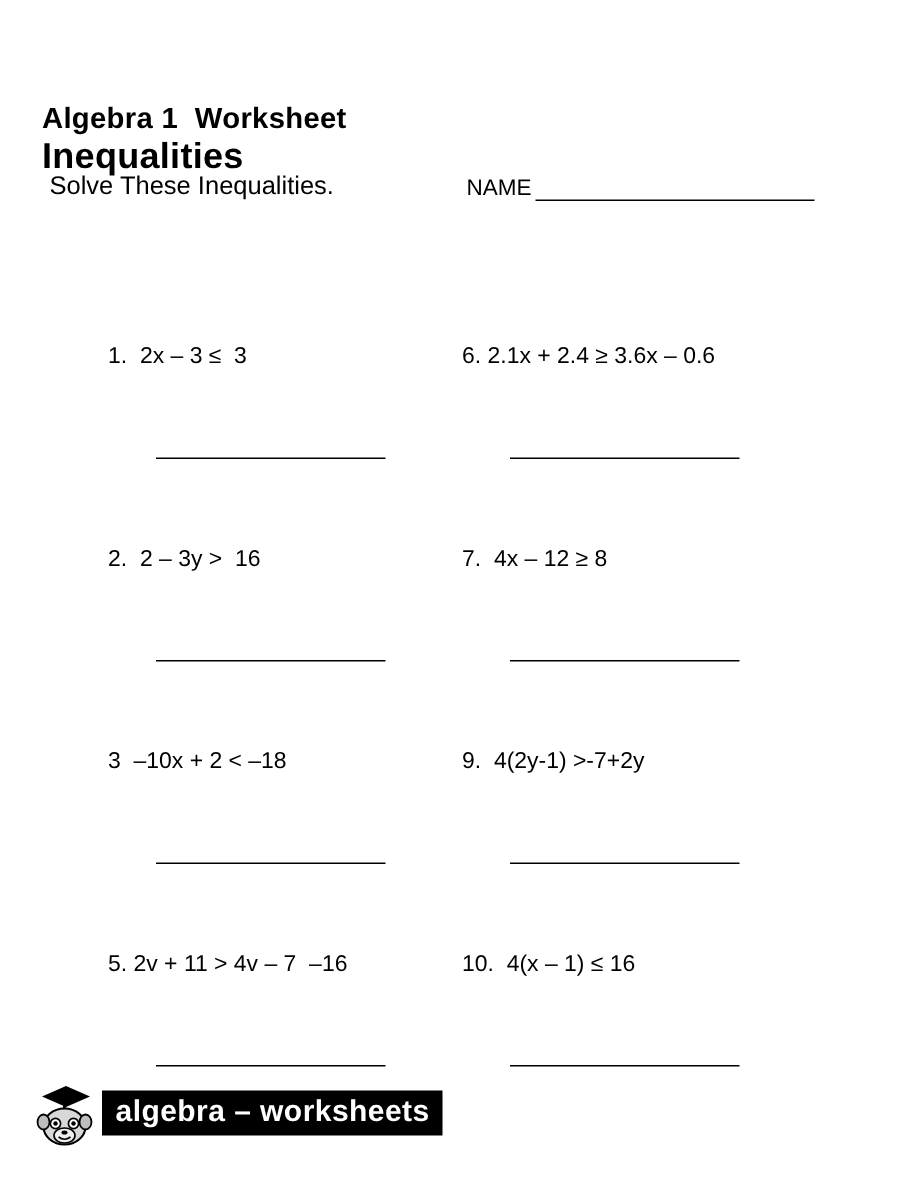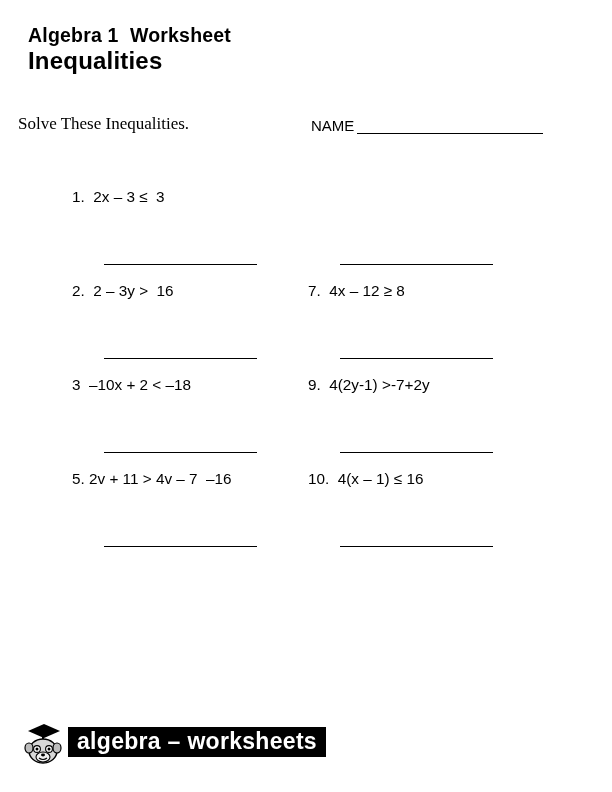--- a/index.html
+++ b/index.html
@@ -27,20 +27,21 @@
     position: absolute;
     left: 28px;
     top: 22px;
   }
   .title-line1 {
     font-size: 19.5px;
     font-weight: bold;
     letter-spacing: 0.2px;
     line-height: 26px;
     white-space: pre;
+    margin-top: 44px;
   }
   .title-line2 {
     font-size: 24px;
     font-weight: bold;
     letter-spacing: 0.2px;
     line-height: 26px;
     white-space: pre;
   }
 
   .name-block {
@@ -58,39 +59,39 @@
   }
   .name-rule {
     width: 186px;
     border-bottom: 1.3px solid #000;
     height: 14px;
     margin-left: 3px;
   }
 
   .instruction {
     position: absolute;
-    left: 18px;
+    left: 33px;
     top: 114px;
     font-size: 17px;
     line-height: 20px;
     white-space: pre;
-    font-family: Liberation Serif, serif;
   }
 
   
   .col {
     position: absolute;
     top: 188px;
   }
   .col-left { left: 72px; width: 240px; }
   .col-right { left: 308px; width: 260px; }
 
   .problem {
     height: 94px;
     position: relative;
+    margin-top: 41px;
   }
   .problem-text {
     font-size: 15.3px;
     line-height: 18px;
     white-space: pre;
     position: absolute;
     top: 0;
     left: 0;
   }
   .answer-rule {
@@ -119,21 +120,21 @@
   }
   .logo-mascot {
     width: 44px;
     height: 48px;
     position: relative;
     margin-right: 2px;
   }
   .logo-text-box {
     background: #000000;
     color: #ffffff;
-    font-size: 23px;
+    font-size: 20px;
     font-weight: bold;
     padding: 3px 9px 5px 9px;
     letter-spacing: 0.3px;
     line-height: 22px;
     white-space: pre;
   }
   .site-url {
     position: absolute;
     right: 28px;
     top: 20px;
@@ -173,20 +174,21 @@
       <div class="answer-rule"></div>
     </div>
     <div class="problem">
       <div class="problem-text">5. 2v + 11 &gt; 4v – 7  –16</div>
       <div class="answer-rule"></div>
     </div>
   </div>
 
   <div class="col col-right">
     <div class="problem">
+      <div class="problem-text">6. 2.1x + 2.4 ≥ 3.6x – 0.6</div>
       <div class="answer-rule"></div>
     </div>
     <div class="problem">
       <div class="problem-text">7.  4x – 12 ≥ 8</div>
       <div class="answer-rule"></div>
     </div>
     <div class="problem">
       <div class="problem-text">9.  4(2y-1) &gt;-7+2y</div>
       <div class="answer-rule"></div>
     </div>

